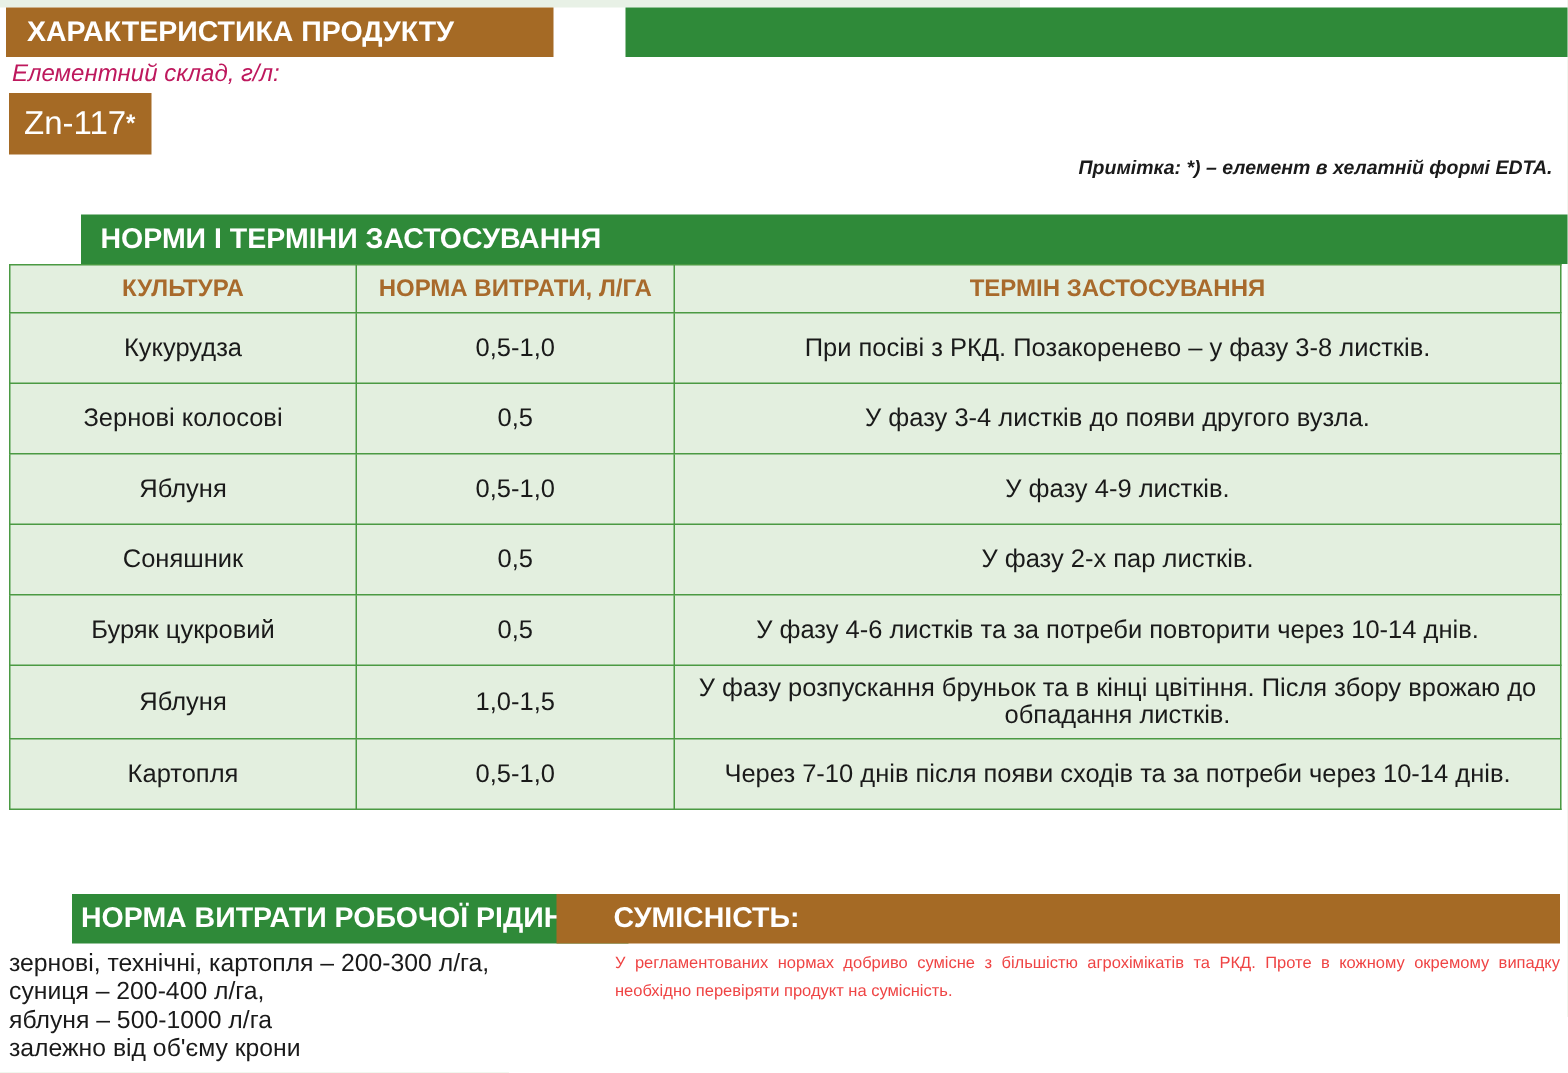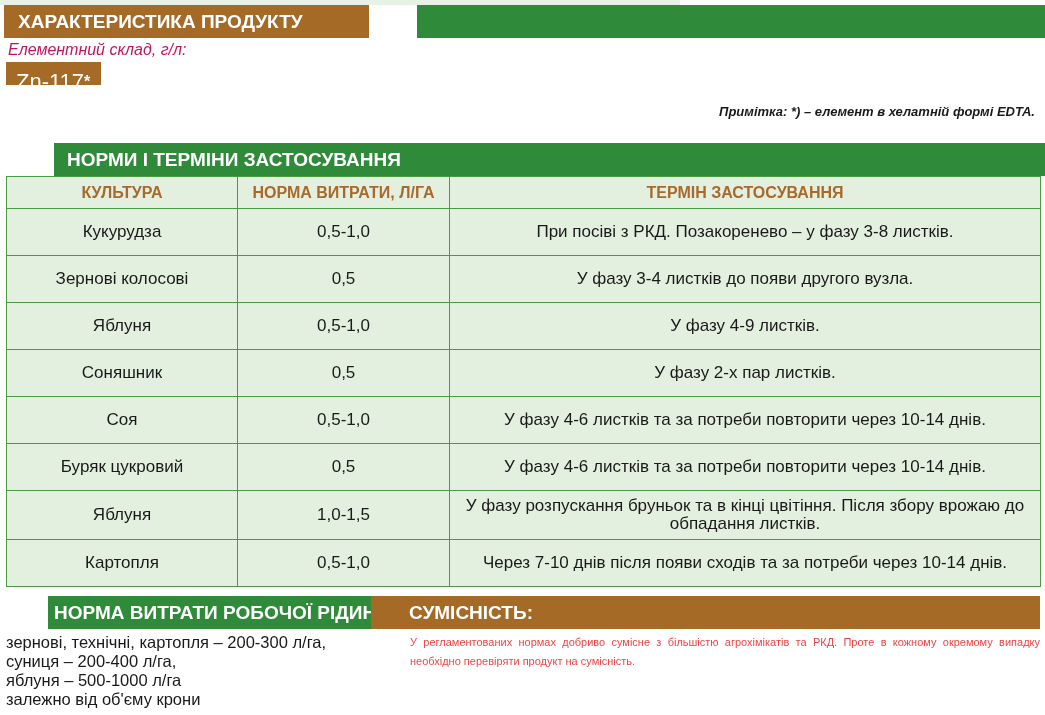--- a/index.html
+++ b/index.html
@@ -7,21 +7,21 @@
     width: 1045px; height: 715px; background: #ffffff; position: relative; overflow: hidden;
     font-family: "Liberation Sans", "DejaVu Sans", sans-serif; color: #1a1a1a;
   }
   .topstrip { position: absolute; left: 0; top: 0; width: 680px; height: 5px; background: #e8f1e6; }
   .bar { position: absolute; height: 33px; color: #ffffff; font-weight: bold; font-size: 19px; line-height: 33px; box-sizing: border-box; white-space: nowrap; }
   .brown { background: #a56a25; }
   .green { background: #2f8a39; margin-left: 48px; }
   #char-title { left: 4px; top: 5px; width: 365px; padding-left: 14px; }
   #char-green { left: 369px; top: 5px; width: 671px; }
   .elem-label { position: absolute; left: 8px; top: 41px; font-style: italic; font-size: 16px; color: #be185d; }
-  .zn-badge { position: absolute; left: 6px; top: 62px; width: 95px; height: 23px; background: #a56a25; color: #fff; font-size: 22px; line-height: 39px; padding-left: 10px; box-sizing: border-box; }
+  .zn-badge { position: absolute; left: 6px; top: 62px; width: 95px; height: 41px; background: #a56a25; color: #fff; font-size: 22px; line-height: 39px; padding-left: 10px; box-sizing: border-box; }
   .zn-badge .star { font-size: 16px; font-weight: bold; vertical-align: 2px; }
   .note { position: absolute; right: 10px; top: 104px; font-style: italic; font-weight: bold; font-size: 13px; color: #1a1a1a; }
 
   #norms-title { left: 6px; top: 143px; width: 1035px; padding-left: 13px; }
   table.norms {
     position: absolute; left: 6px; top: 176px; width: 1035px; border-collapse: collapse;
     background: #e3efdf; table-layout: fixed;
   }
   table.norms td, table.norms th { border: 1.5px solid #4b9a43; text-align: center; font-size: 17px; padding: 0 6px; }
   table.norms th { color: #a86a2c; font-weight: bold; font-size: 16px; height: 31px; }
@@ -76,25 +76,20 @@
       <td>Яблуня</td>
       <td>0,5-1,0</td>
       <td>У фазу 4-9 листків.</td>
     </tr>
     <tr>
       <td>Соняшник</td>
       <td>0,5</td>
       <td>У фазу 2-х пар листків.</td>
     </tr>
     <tr>
-      <td>Соя</td>
-      <td>0,5-1,0</td>
-      <td>У фазу 4-6 листків та за потреби повторити через 10-14 днів.</td>
-    </tr>
-    <tr>
       <td>Буряк цукровий</td>
       <td>0,5</td>
       <td>У фазу 4-6 листків та за потреби повторити через 10-14 днів.</td>
     </tr>
     <tr>
       <td class="tall">Яблуня</td>
       <td class="tall">1,0-1,5</td>
       <td class="tall">У фазу розпускання бруньок та в кінці цвітіння. Після збору врожаю до обпадання листків.</td>
     </tr>
     <tr>

